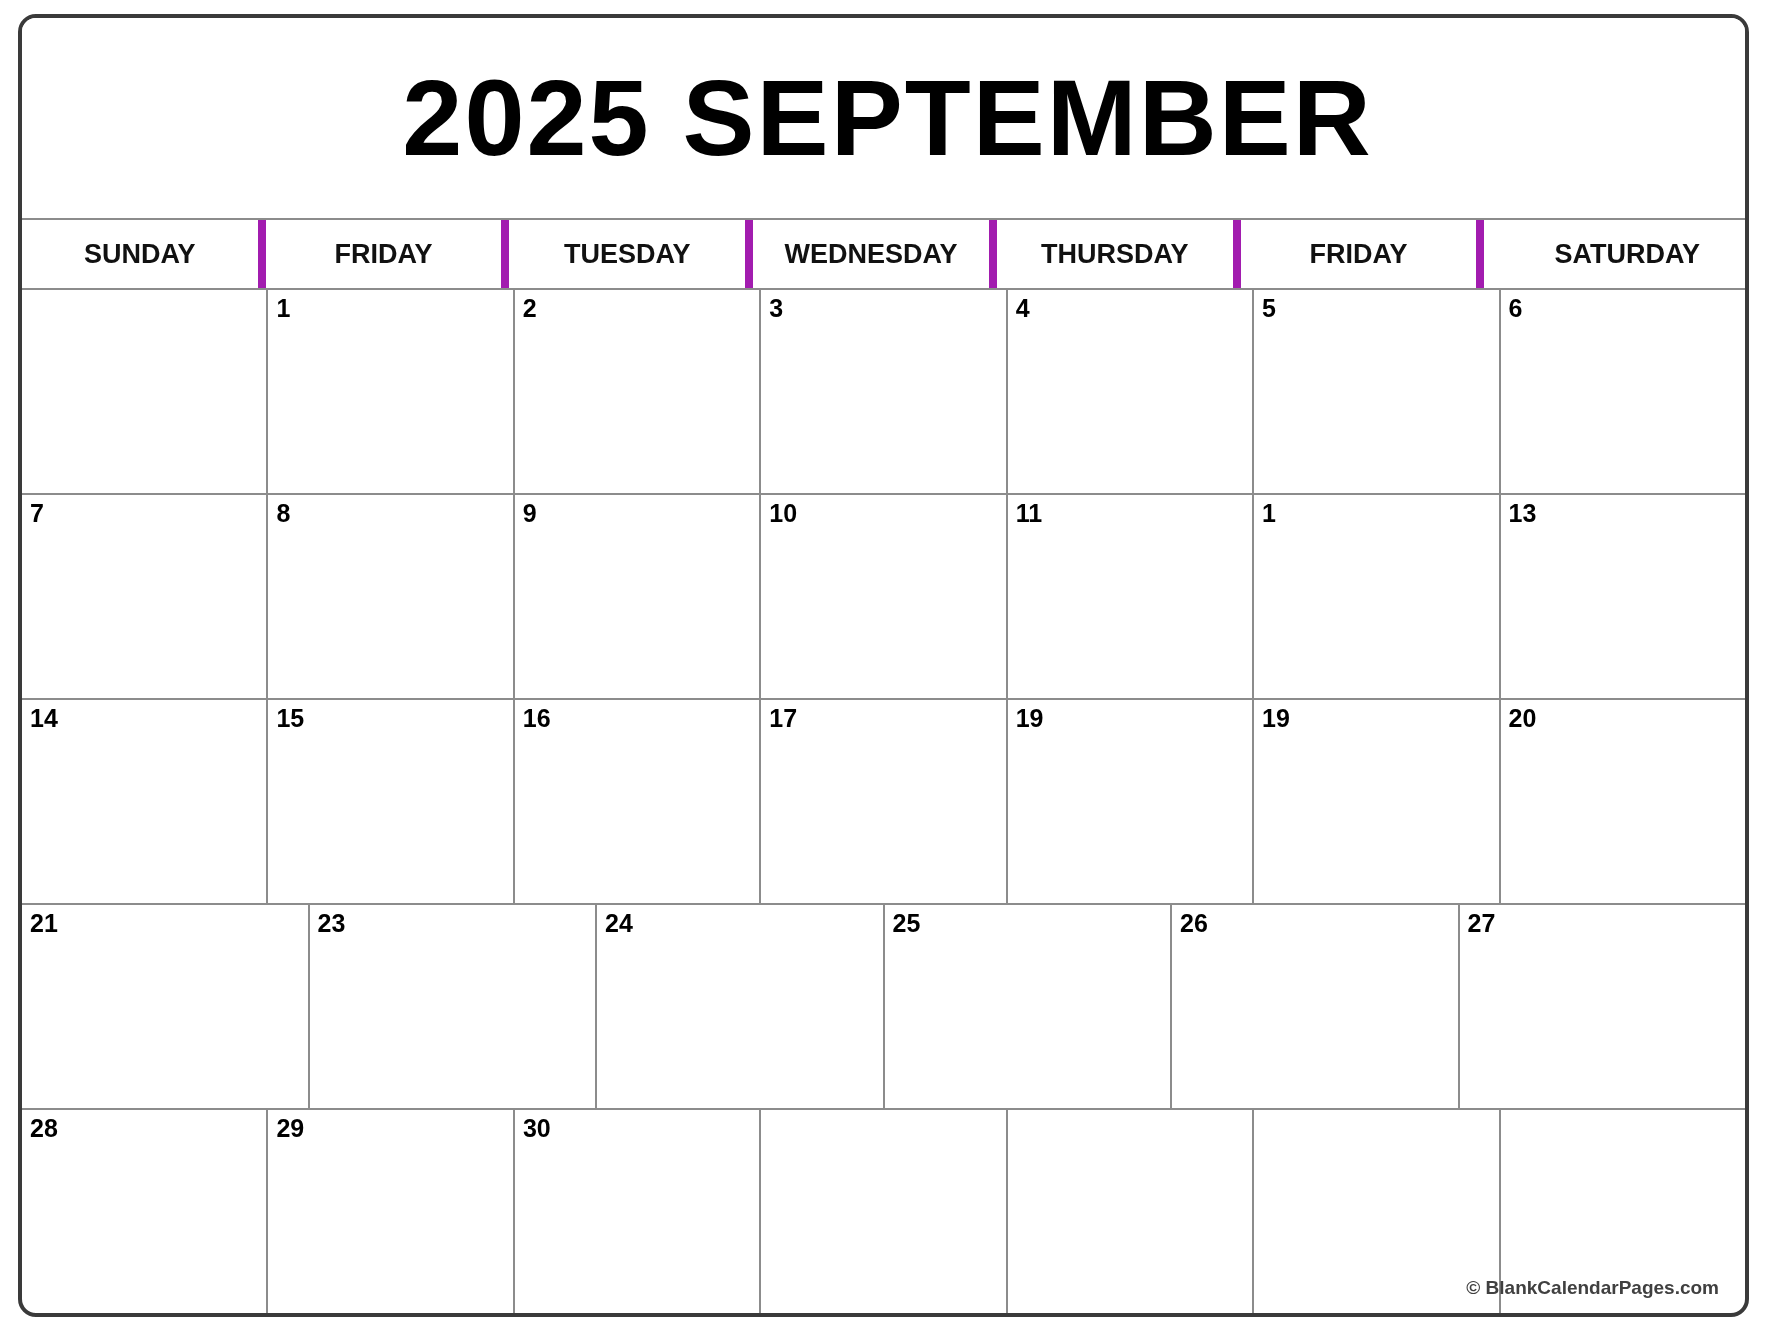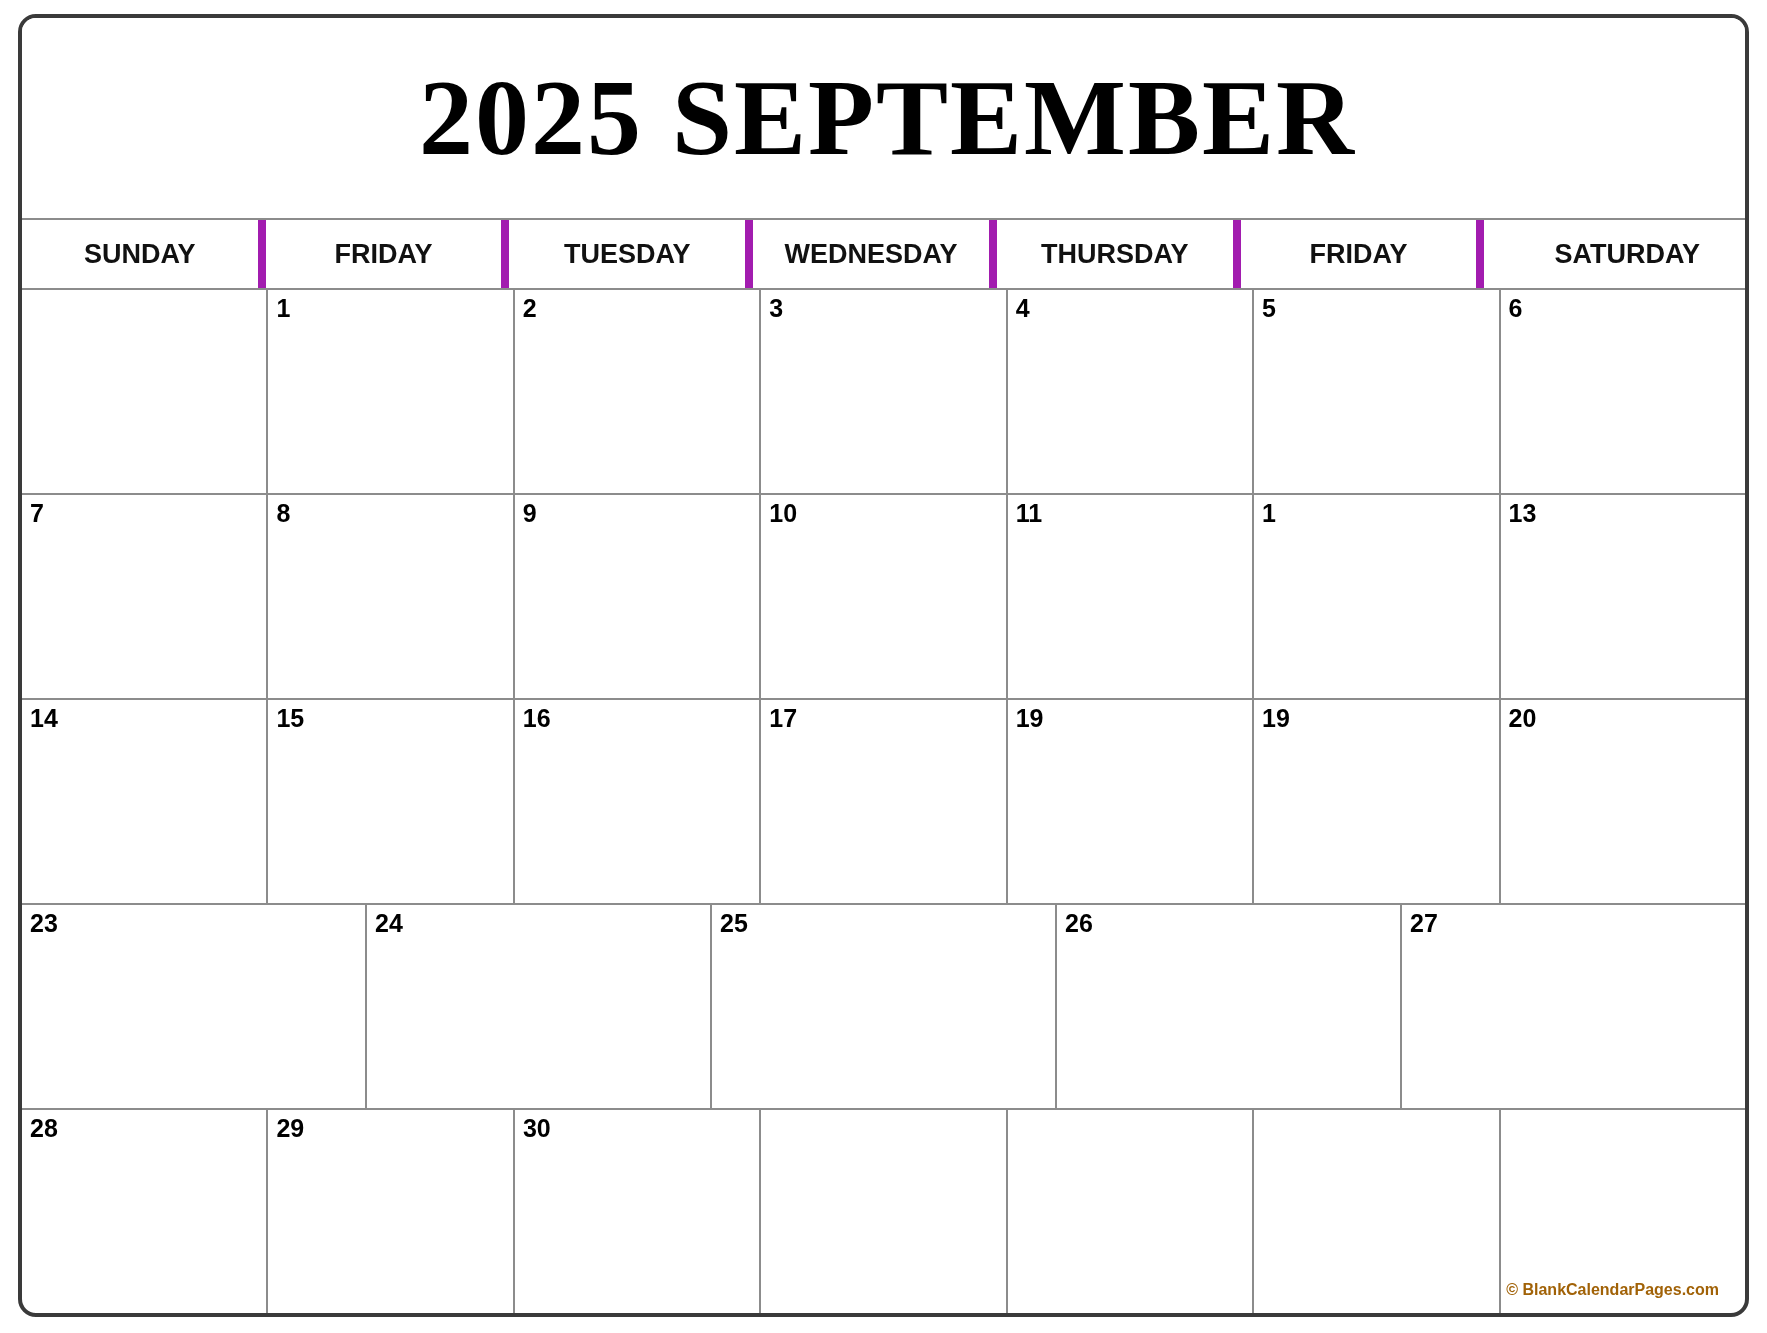--- a/index.html
+++ b/index.html
@@ -40,21 +40,21 @@
     justify-content: center;
     border-bottom: 2px solid #8c8c8c;
     background: #ffffff;
   }
   .title-text {
     font-size: 108px;
     font-weight: bold;
     letter-spacing: 2px;
     color: #000000;
     white-space: nowrap;
-    font-family: Liberation Serif, serif;
+    font-family: Liberation Sans, sans-serif;
     line-height: 1;
     margin-left: 8px;
   }
   .weekday-row {
     flex: 0 0 68px;
     display: flex;
     border-bottom: 2px solid #8c8c8c;
   }
   .weekday-cell {
     flex: 1 1 0;
@@ -99,23 +99,23 @@
     font-size: 25px;
     font-weight: bold;
     color: #000000;
     line-height: 1;
     display: block;
   }
   .footer-credit {
     position: absolute;
     right: 26px;
     bottom: 14px;
-    font-size: 16px;
-    font-weight: bold;
-    color: #a16207;
+    font-size: 19px;
+    font-weight: bold;
+    color: #404040;
     white-space: nowrap;
   }
 </style>
 </head>
 <body>
 
 <div class="calendar-page">
   <div class="calendar-frame">
 
     <div class="title-bar">
@@ -215,20 +215,23 @@
         <div class="day-cell">
             <span class="day-number">19</span>
           </div>
         <div class="day-cell">
             <span class="day-number">20</span>
           </div>
       </div>
 
       <div class="week-row">
         <div class="day-cell">
+            <span class="day-number">21</span>
+          </div>
+        <div class="day-cell">
             <span class="day-number">23</span>
           </div>
         <div class="day-cell">
             <span class="day-number">24</span>
           </div>
         <div class="day-cell">
             <span class="day-number">25</span>
           </div>
         <div class="day-cell">
             <span class="day-number">26</span>

